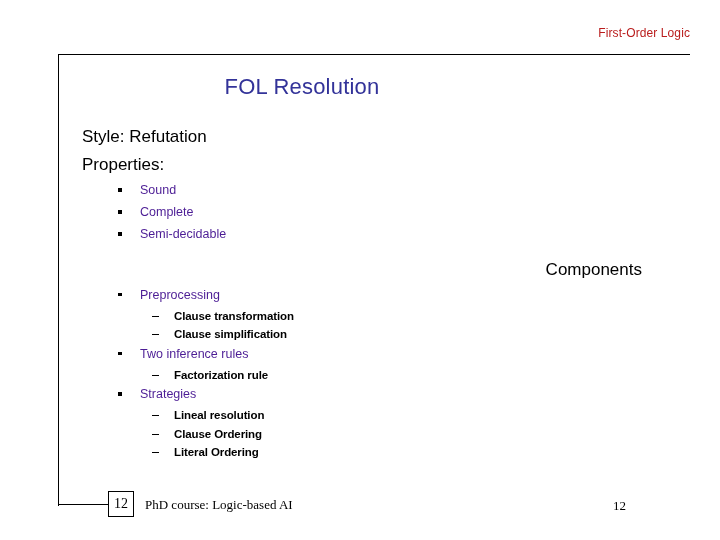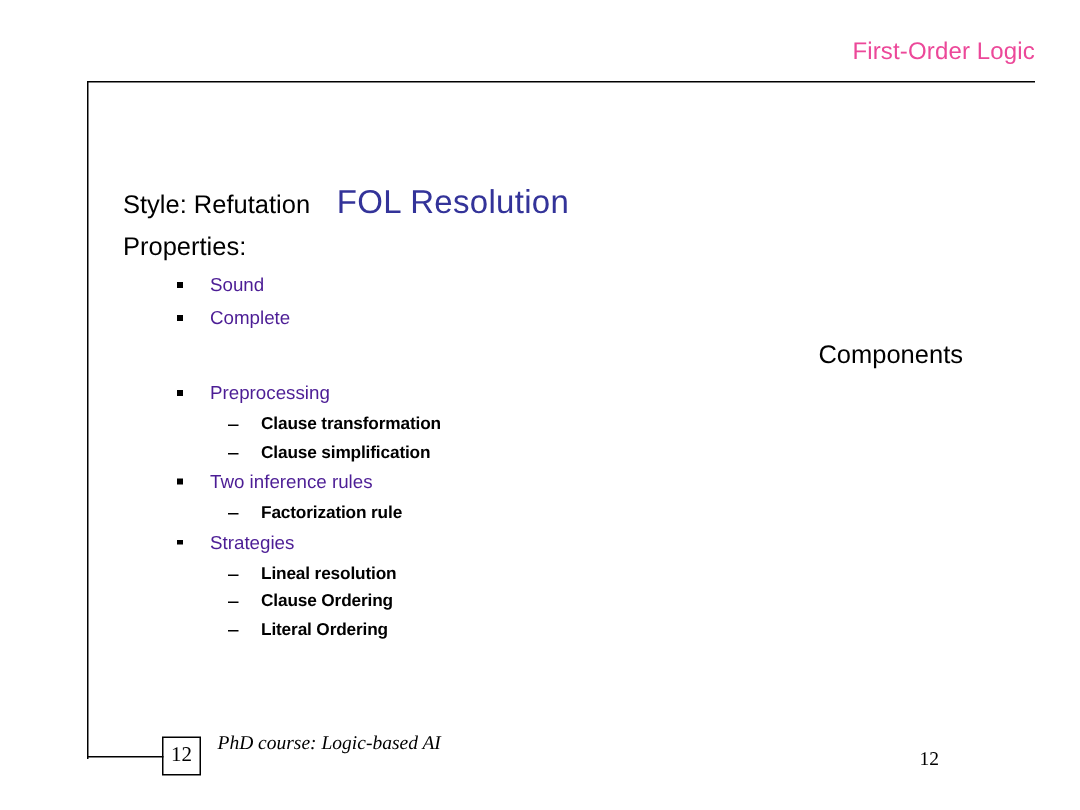--- a/index.html
+++ b/index.html
@@ -21,22 +21,22 @@
     width: 720px;
     height: 540px;
     background: #ffffff;
   }
 
   
   .header-text {
     position: absolute;
     right: 30px;
     top: 26px;
-    font-size: 16px;
-    color: #ec4899;
+    font-size: 12px;
+    color: #b91c1c;
     letter-spacing: 0.1px;
     white-space: nowrap;
   }
   .header-rule {
     position: absolute;
     left: 58px;
     top: 54px;
     width: 632px;
     height: 0;
     border-top: 1.6px solid #000000;
@@ -63,21 +63,20 @@
   
   .slide-title {
     position: absolute;
     left: 0;
     top: 74px;
     width: 604px;
     text-align: center;
     font-size: 22px;
     color: #333399;
     letter-spacing: 0.2px;
-    margin-top: 48px;
   }
 
   
   .body-block {
     position: absolute;
     left: 82px;
     top: 128px;
     width: 560px;
   }
 
@@ -142,23 +141,22 @@
     font-family: "Liberation Serif", serif;
     font-size: 14px;
     color: #000000;
     display: flex;
     align-items: center;
     justify-content: center;
   }
   .footer-course {
     position: absolute;
     left: 145px;
-    top: 487px;
+    top: 497px;
     font-family: "Liberation Serif", serif;
-    font-style: italic;
     font-size: 13px;
     color: #000000;
     white-space: nowrap;
   }
   .footer-pagenum {
     position: absolute;
     left: 613px;
     top: 498px;
     font-family: "Liberation Serif", serif;
     font-size: 13px;
@@ -216,20 +214,24 @@
     <div class="lvl1">Properties:</div>
 
     <div class="lvl2">
       <span class="bullet"></span>
       <span>Sound</span>
     </div>
     <div class="lvl2">
       <span class="bullet"></span>
       <span>Complete</span>
     </div>
+    <div class="lvl2 gap-after-props">
+      <span class="bullet"></span>
+      <span>Semi-decidable</span>
+    </div>
 
     <div class="lvl1 gap-before-comp">Components</div>
 
     <div class="lvl2">
       <span class="bullet"></span>
       <span>Preprocessing</span>
     </div>
     <div class="lvl3">
       <span class="dash"></span>
       <span>Clause transformation</span>

